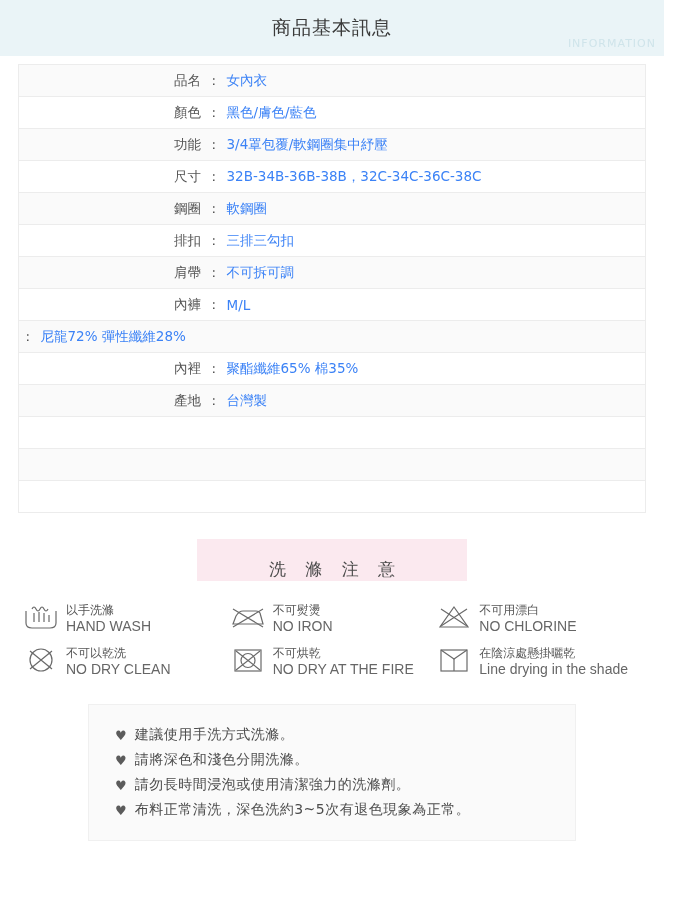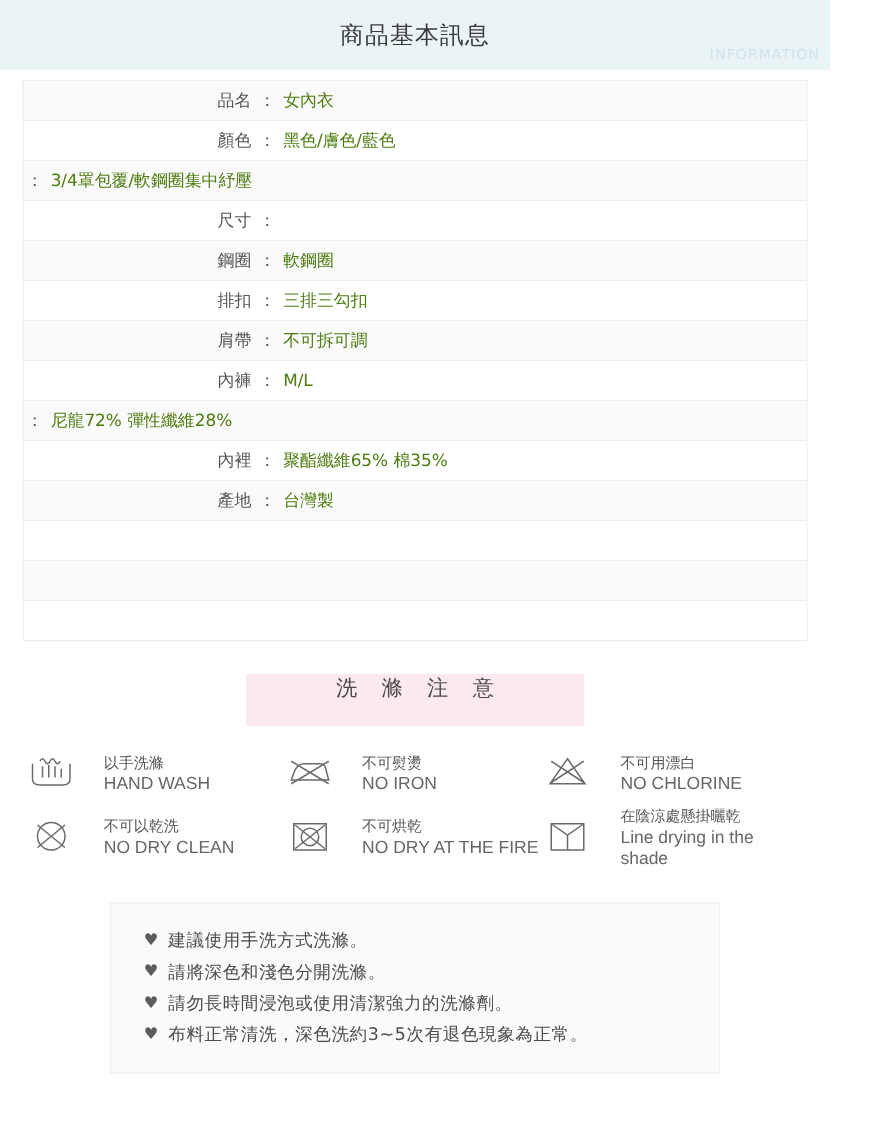--- a/index.html
+++ b/index.html
@@ -53,51 +53,51 @@
   .spec-row:nth-child(odd) { background: #fafafa; }
   .spec-row:nth-child(even) { background: #ffffff; }
   .spec-label {
     width: 186px;
     text-align: right;
     padding-right: 4px;
     color: #555;
     white-space: nowrap;
   }
   .spec-colon { color: #555; padding: 0 2px; }
-  .spec-value { color: #4d7c0f; padding-left: 4px; white-space: nowrap; }
+  .spec-value { color: #3b82f6; padding-left: 4px; white-space: nowrap; }
   .spec-row.empty { height: 32px; }
 
   
   .wash-title-band {
     margin: 26px auto 0 auto;
     width: 270px;
     height: 42px;
     background: #fbe9ef;
     display: flex;
-    align-items: flex-start;
+    align-items: flex-end;
     justify-content: center;
   }
   .wash-title {
     font-size: 17px;
     color: #4a4a4a;
     letter-spacing: 7px;
     padding-left: 7px;
   }
 
   
   .icons {
     margin: 22px 22px 0 22px;
     display: grid;
     grid-template-columns: 1fr 1fr 1fr;
     grid-row-gap: 10px;
   }
   .icon-cell {
     display: flex;
     align-items: center;
-    gap: 23px;
+    gap: 6px;
   }
   .icon-box { flex: 0 0 auto; }
   .icon-text { line-height: 1.25; }
   .icon-zh { font-size: 12px; color: #555; }
   .icon-en { font-size: 14px; color: #666; font-family: "Liberation Sans", sans-serif; }
 
   
   .notes {
     margin: 26px 88px 0 88px;
     background: #fafafa;
@@ -134,26 +134,28 @@
         <span class="spec-label">品名</span>
         <span class="spec-colon">：</span>
         <span class="spec-value">女內衣</span>
       </div>
       <div class="spec-row">
         <span class="spec-label">顏色</span>
         <span class="spec-colon">：</span>
         <span class="spec-value">黑色/膚色/藍色</span>
       </div>
       <div class="spec-row">
+        <span class="spec-label">功能</span>
         <span class="spec-colon">：</span>
         <span class="spec-value">3/4罩包覆/軟鋼圈集中紓壓</span>
       </div>
       <div class="spec-row">
         <span class="spec-label">尺寸</span>
         <span class="spec-colon">：</span>
+        <span class="spec-value">32B-34B-36B-38B，32C-34C-36C-38C</span>
       </div>
       <div class="spec-row">
         <span class="spec-label">鋼圈</span>
         <span class="spec-colon">：</span>
         <span class="spec-value">軟鋼圈</span>
       </div>
       <div class="spec-row">
         <span class="spec-label">排扣</span>
         <span class="spec-colon">：</span>
         <span class="spec-value">三排三勾扣</span>

